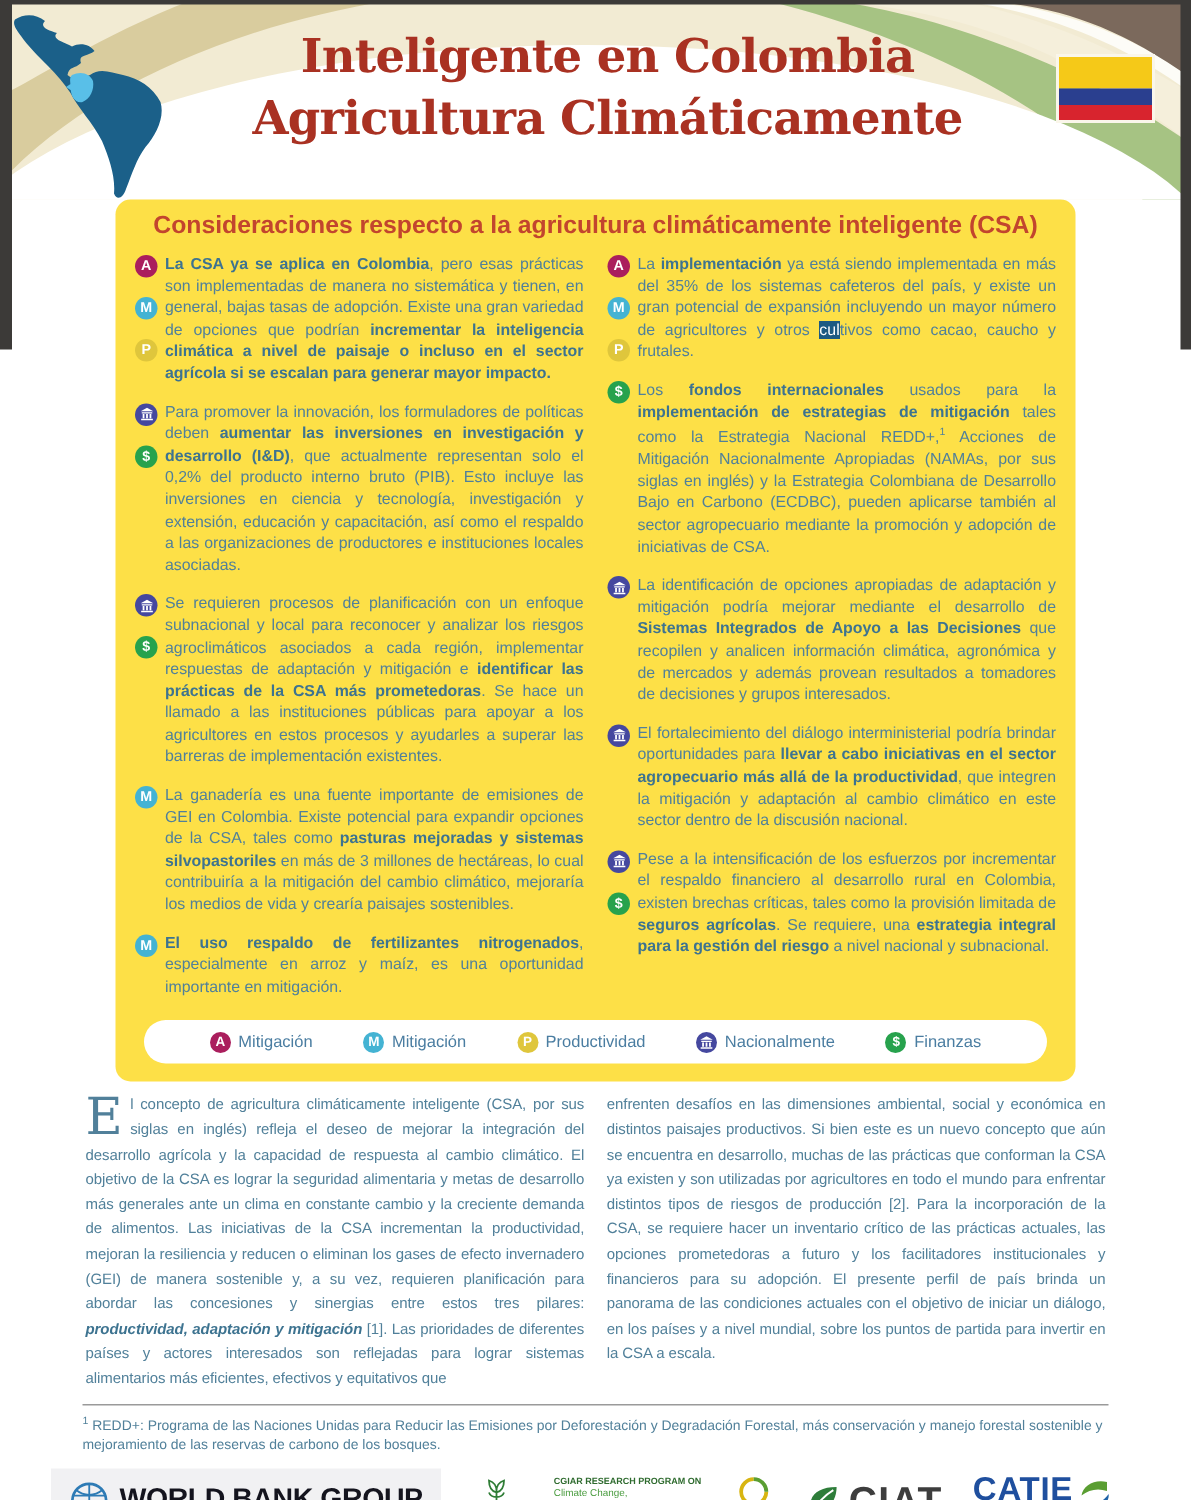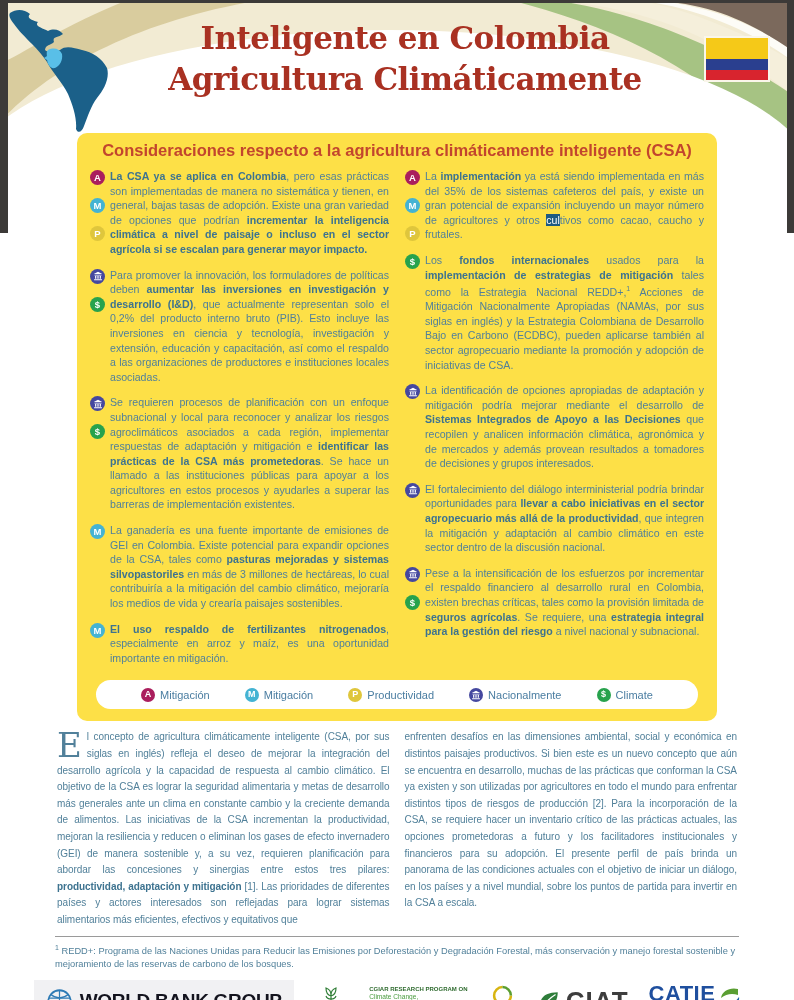--- a/index.html
+++ b/index.html
@@ -38,21 +38,21 @@
   .hl{background:#1d5a82;color:#fff;}
   sup{font-size:7px;}
   .legend{background:#fff;border-radius:15px;height:29px;margin:4px 6px 2px;
           display:flex;align-items:center;justify-content:space-evenly;padding:0 10px;}
   .legend-item{display:flex;align-items:center;gap:5px;font-size:11px;color:#4a7da1;}
   .legend-item .cicon{width:14px;height:14px;font-size:9px;}
   
   .bodytxt{display:flex;gap:15px;margin:8px 57px 0;z-index:2;}
   .bodycol{flex:1;min-width:0;margin:0;text-align:justify;font-size:10px;line-height:16.6px;
            color:#51809a;letter-spacing:-0.05px;}
-  .bodycol b{color:#3d7390;}
+  .bodycol b{color:#3d7390;font-style:italic;}
   .dropcap::first-letter{float:left;font-family:"DejaVu Serif",serif;font-size:34px;
            line-height:28px;padding:2px 5px 0 0;color:#51809a;}
   
   .footnote{margin:7px 55px 0;border-top:1px solid #9a9a9a;padding-top:4px;
             font-size:9.3px;line-height:13px;color:#51809a;text-align:left;}
   
   .footer{display:flex;align-items:center;justify-content:center;gap:20px;margin-top:9px;}
   .wb{display:flex;align-items:center;gap:7px;background:#f1f1f3;padding:8px 12px;}
   .wb span{font-size:19px;font-weight:700;color:#14141e;letter-spacing:-0.3px;}
   .cgiar-block{display:flex;flex-direction:column;align-items:center;}
@@ -224,21 +224,21 @@
                 <path fill="#fff" d="M5 0.8 L9.2 3.1 L0.8 3.1 Z M1.5 3.8 h7 v0.8 h-7 Z M2.1 5 h1.2 v2.8 h-1.2 Z M4.4 5 h1.2 v2.8 h-1.2 Z M6.7 5 h1.2 v2.8 h-1.2 Z M1.1 8.2 h7.8 v1 h-7.8 Z"></path>
               </svg>
             </span>
           </span>
         <span>Nacionalmente</span>
       </div>
       <div class="legend-item">
         <span class="icons row">
             <span class="cicon" style="background: rgb(39, 162, 77);">$</span>
           </span>
-        <span>Climate</span>
+        <span>Finanzas</span>
       </div>
     </div>
   </section>
 
   <section class="bodytxt">
     <p class="bodycol dropcap">El concepto de agricultura climáticamente inteligente (CSA, por sus siglas en inglés) refleja el deseo de mejorar la integración del desarrollo agrícola y la capacidad de respuesta al cambio climático. El objetivo de la CSA es lograr la seguridad alimentaria y metas de desarrollo más generales ante un clima en constante cambio y la creciente demanda de alimentos. Las iniciativas de la CSA incrementan la productividad, mejoran la resiliencia y reducen o eliminan los gases de efecto invernadero (GEI) de manera sostenible y, a su vez, requieren planificación para abordar las concesiones y sinergias entre estos tres pilares: <b>productividad, adaptación y mitigación</b> [1]. Las prioridades de diferentes países y actores interesados son reflejadas para lograr sistemas alimentarios más eficientes, efectivos y equitativos que</p>
     <p class="bodycol">enfrenten desafíos en las dimensiones ambiental, social y económica en distintos paisajes productivos. Si bien este es un nuevo concepto que aún se encuentra en desarrollo, muchas de las prácticas que conforman la CSA ya existen y son utilizadas por agricultores en todo el mundo para enfrentar distintos tipos de riesgos de producción [2]. Para la incorporación de la CSA, se requiere hacer un inventario crítico de las prácticas actuales, las opciones prometedoras a futuro y los facilitadores institucionales y financieros para su adopción. El presente perfil de país brinda un panorama de las condiciones actuales con el objetivo de iniciar un diálogo, en los países y a nivel mundial, sobre los puntos de partida para invertir en la CSA a escala.</p>
   </section>
 
   <div class="footnote"><sup>1</sup> REDD+: Programa de las Naciones Unidas para Reducir las Emisiones por Deforestación y Degradación Forestal, más conservación y manejo forestal sostenible y mejoramiento de las reservas de carbono de los bosques.</div>

